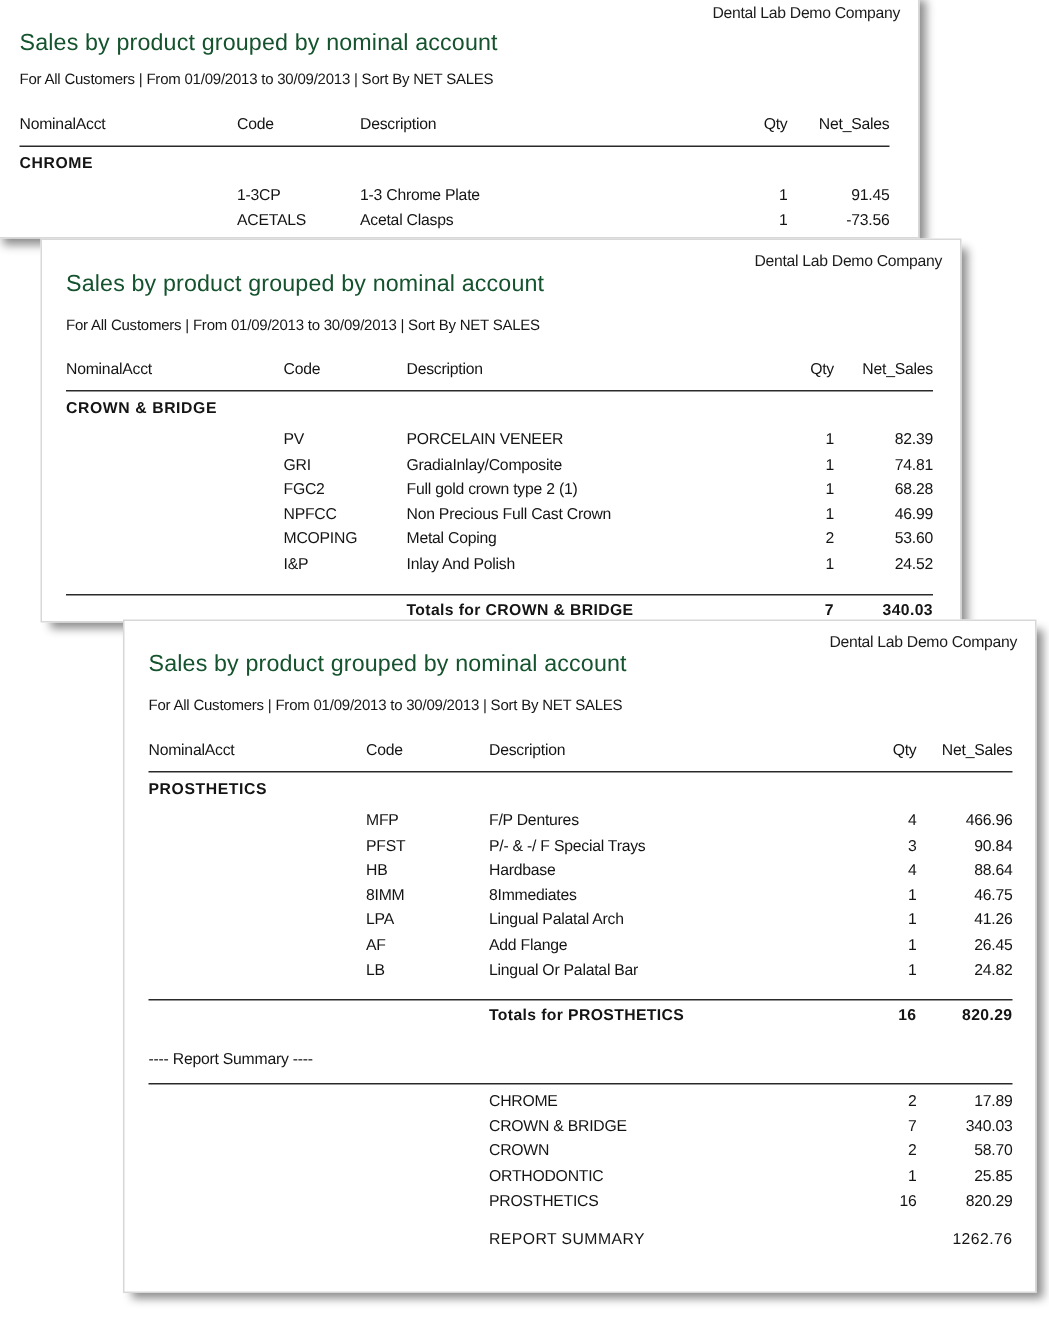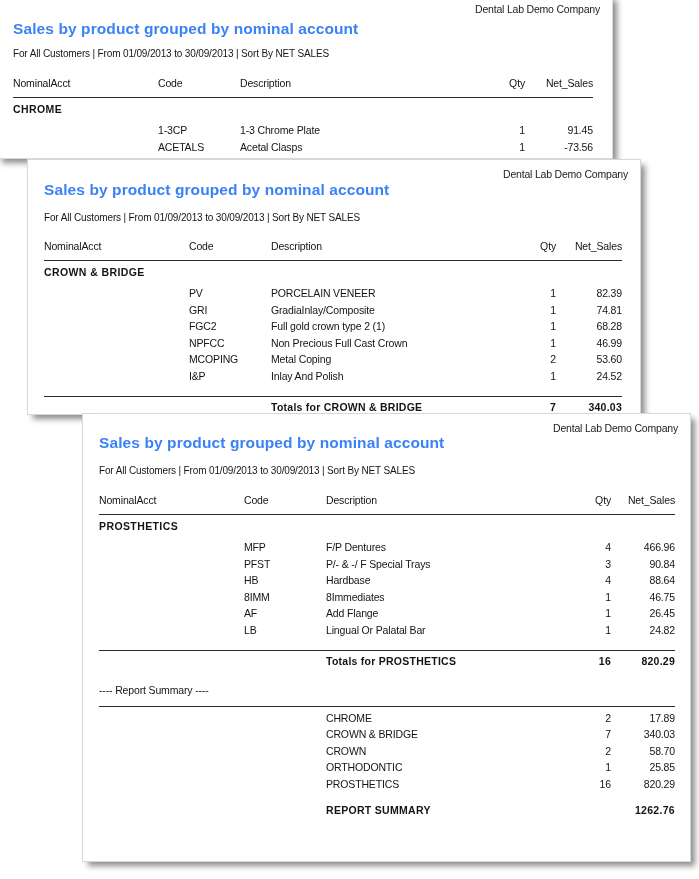--- a/index.html
+++ b/index.html
@@ -41,22 +41,22 @@
     top: 8px;
     font-size: 10.5px;
     color: #1c1c1c;
     letter-spacing: -0.2px;
     white-space: nowrap;
   }
 
   .report-title {
     position: absolute;
     font-size: 15.5px;
-    font-weight: bold;
-    color: #3b82f6;
+    font-weight: normal;
+    color: #14532d;
     letter-spacing: 0.1px;
     white-space: nowrap;
   }
 
   .subtitle {
     position: absolute;
     font-size: 10px;
     color: #161616;
     letter-spacing: -0.15px;
     white-space: nowrap;
@@ -118,21 +118,21 @@
   }
 
   .summary-label {
     font-weight: bold;
     letter-spacing: 0.2px;
   }
 
   tr.sumhead td { height: 22px; padding-top: 8px; }
   tr.sumitem td { height: 16.6px; }
   tr.grand td {
-    font-weight: bold;
+    font-weight: normal;
     height: 20px;
     padding-top: 9px;
     letter-spacing: 0.3px;
   }
 </style>
 </head>
 <body>
 
 <div class="page" id="panel-1">
   <div class="pad">
@@ -350,20 +350,28 @@
         <tr class="item">
           <td></td>
           <td>8IMM</td>
           <td>8Immediates</td>
           <td class="col-qty">1</td>
           <td></td>
           <td class="col-net">46.75</td>
         </tr>
         <tr class="item">
           <td></td>
+          <td>LPA</td>
+          <td>Lingual Palatal Arch</td>
+          <td class="col-qty">1</td>
+          <td></td>
+          <td class="col-net">41.26</td>
+        </tr>
+        <tr class="item">
+          <td></td>
           <td>AF</td>
           <td>Add Flange</td>
           <td class="col-qty">1</td>
           <td></td>
           <td class="col-net">26.45</td>
         </tr>
         <tr class="item">
           <td></td>
           <td>LB</td>
           <td>Lingual Or Palatal Bar</td>

